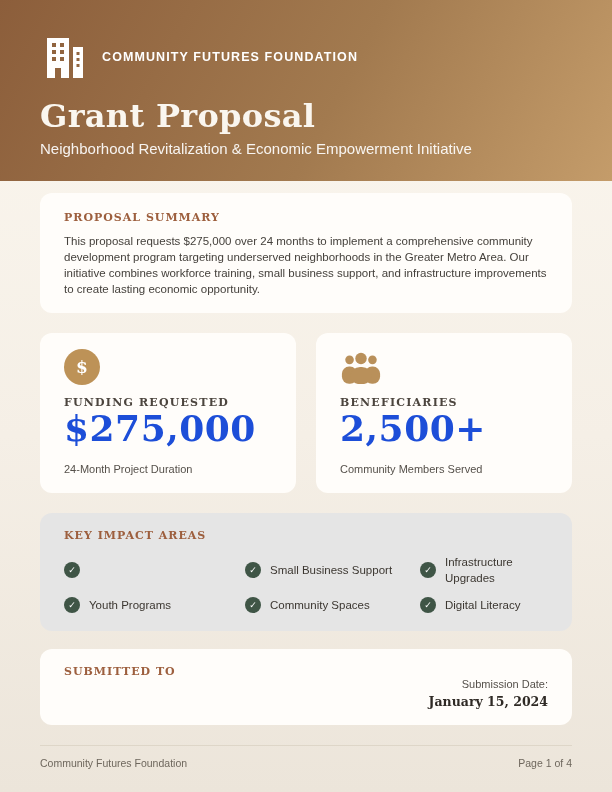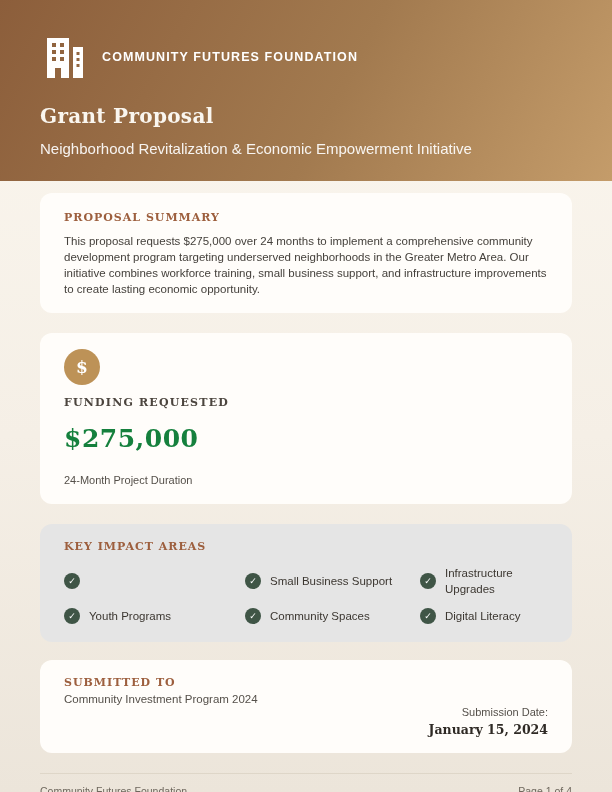--- a/index.html
+++ b/index.html
@@ -16,21 +16,21 @@
     padding:33px 40px 0;
   }
   .brand-row { display:flex; align-items:center; gap:14px; }
   .logo { width:48px; height:48px; flex:none; }
   .brand-name {
     color:#ffffff; font-weight:bold; font-size:12.5px; letter-spacing:1.1px;
   }
   .doc-title {
     margin-top:17px;
     font-family:"DejaVu Serif", serif; font-weight:bold;
-    font-size:20px; line-height:36px; color:#faf6ef; letter-spacing:0.3px;
+    font-size:32px; line-height:36px; color:#faf6ef; letter-spacing:0.3px;
   }
   .doc-subtitle {
     margin-top:6px; font-size:15px; line-height:18px; color:rgba(255,255,255,0.92);
   }
   
   .content { padding:12px 40px 0; }
   .card { background:#fffdfa; border-radius:12px; }
   .section-heading {
     font-family:"DejaVu Serif", serif; font-weight:bold;
     font-size:11px; line-height:13px; letter-spacing:1px; color:#9d5f3e;
@@ -44,22 +44,22 @@
   .dollar-circle {
     width:36px; height:36px; border-radius:50%; background:#bd9257;
     color:#fff; display:flex; align-items:center; justify-content:center;
     font-family:"DejaVu Serif", serif; font-weight:bold; font-size:17px;
   }
   .stat-label {
     margin-top:12px; font-family:"DejaVu Serif", serif; font-weight:bold;
     font-size:11px; line-height:11px; letter-spacing:1.2px; color:#4c453e;
   }
   .stat-value {
-    margin-top:16px; font-family:"DejaVu Serif", serif; font-weight:bold;
-    font-size:25px; line-height:30px; color:#15803d; letter-spacing:0.5px;
+    margin-top:5px; font-family:"DejaVu Serif", serif; font-weight:bold;
+    font-size:36px; line-height:30px; color:#1d4ed8; letter-spacing:0.5px;
   }
   .stat-caption { margin-top:20px; font-size:11px; line-height:12px; color:#55504a; }
 
   .impact-card { margin-top:20px; background:#e5e5e5; border-radius:12px; padding:16px 24px 18px; }
   .impact-grid {
     margin-top:12px; display:grid;
     grid-template-columns:171px 165px auto;
     row-gap:11px; column-gap:10px;
   }
   .impact-item { display:flex; align-items:center; gap:9px; font-size:11.5px; line-height:16px; color:#3c3731; }
@@ -120,20 +120,37 @@
       <div class="stat-icon-wrap">
         <span class="dollar-circle">
           <span>$</span>
         </span>
       </div>
       <div class="stat-label">FUNDING REQUESTED</div>
       <div class="stat-value">$275,000</div>
       <div class="stat-caption">24-Month Project Duration</div>
     </div>
 
+    <div class="card stat-card">
+      <div class="stat-icon-wrap">
+        <svg width="42" height="33" viewBox="0 0 44 34">
+          <g fill="#b9905a">
+            <circle cx="10" cy="9" r="4.5"></circle>
+            <circle cx="34" cy="9" r="4.5"></circle>
+            <rect x="2" y="16" width="16" height="18" rx="7.5"></rect>
+            <rect x="26" y="16" width="16" height="18" rx="7.5"></rect>
+            <circle cx="22" cy="7.5" r="6"></circle>
+            <rect x="11" y="16.5" width="22" height="18" rx="10"></rect>
+          </g>
+        </svg>
+      </div>
+      <div class="stat-label">BENEFICIARIES</div>
+      <div class="stat-value">2,500+</div>
+      <div class="stat-caption">Community Members Served</div>
+    </div>
   </div>
 
   <div class="impact-card">
     <div class="section-heading">KEY IMPACT AREAS</div>
     <div class="impact-grid">
       <div class="impact-item">
         <span class="check-circle">
             <span>✓</span>
           </span>
       </div>
@@ -166,21 +183,20 @@
             <span>✓</span>
           </span>
         <span>Digital Literacy</span>
       </div>
     </div>
   </div>
 
   <div class="card submitted-card">
     <div>
       <div class="section-heading">SUBMITTED TO</div>
-      <div class="recipient-program">Community Investment Program 2024</div>
     </div>
     <div class="submission-block">
       <div class="submission-label">Submission Date:</div>
       <div class="submission-date">January 15, 2024</div>
     </div>
   </div>
 
   <div class="footer-divider"></div>
   <div class="footer-row">
     <span>Community Futures Foundation</span>

